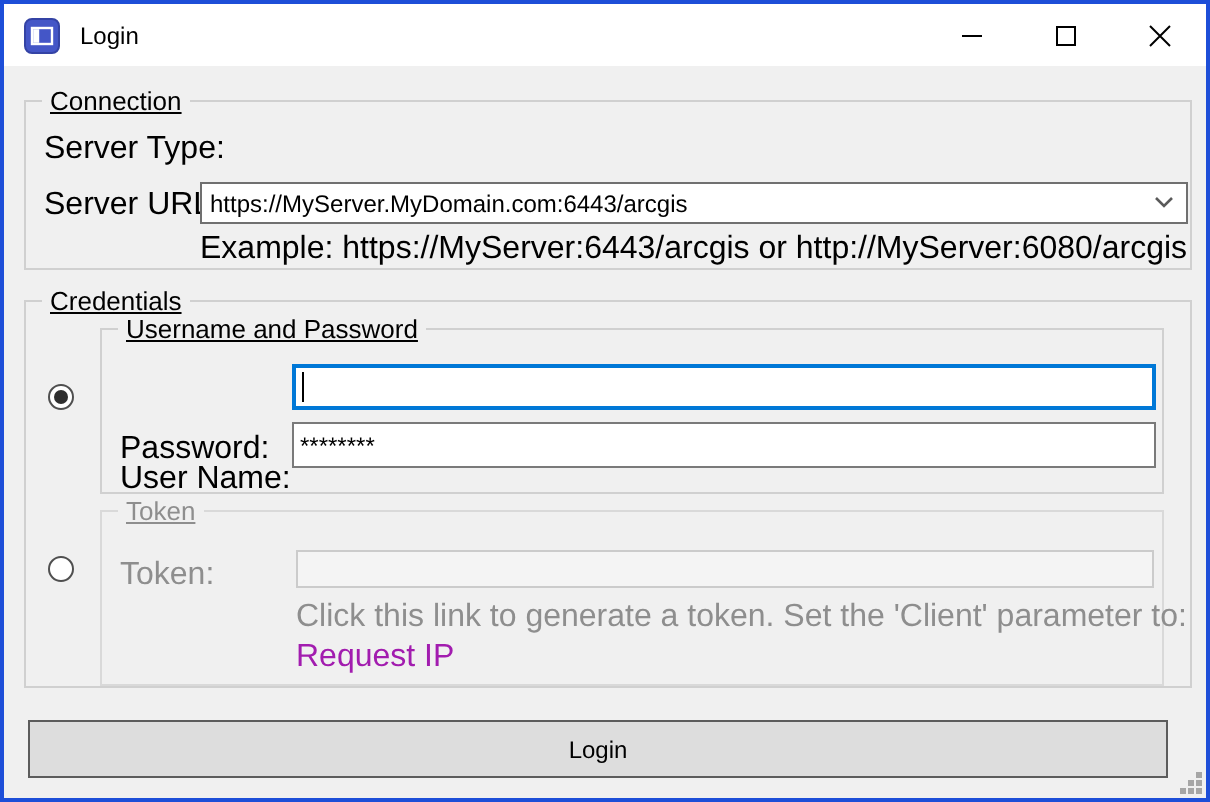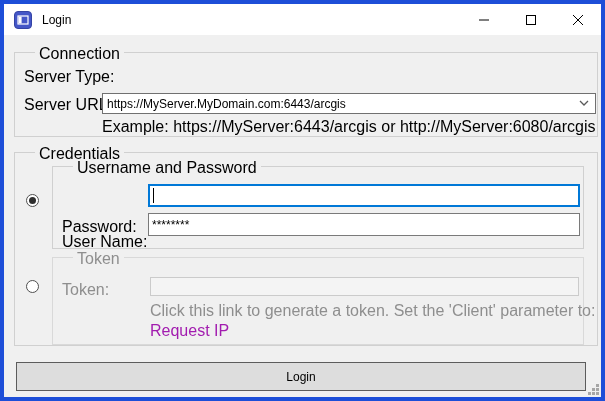--- a/index.html
+++ b/index.html
@@ -1,35 +1,35 @@
 <!DOCTYPE html>
 <html><head>
 <meta charset="utf-8">
 <style>
   * { margin:0; padding:0; box-sizing:border-box; }
   body { background:#cfcfcf; font-family:"Liberation Sans", sans-serif; }
   .window {
     position:relative; width:605px; height:401px;
-    background:#f0f0f0; border:4px solid #1d4ed8; overflow:hidden;
+    background:#f0f0f0; border:2px solid #1d4ed8; overflow:hidden;
     font-size:12px; color:#000;
   }
   
   .titlebar {
     position:absolute; left:0; top:0; width:100%; height:31px;
     background:#ffffff; display:flex; align-items:center;
   }
   .titlebar .appicon { margin-left:10px; width:18px; height:18px; }
   .titlebar .title { margin-left:10px; font-size:12px; color:#000; }
   .winbtns { position:absolute; right:0; top:0; height:31px; display:flex; }
   .winbtn { width:47px; height:31px; display:flex; align-items:center; justify-content:center; cursor:default; }
   
   .groupbox { position:absolute; border:1px solid #d0d0d0; }
   .groupbox > .legend {
-    position:absolute; top:-8px; left:20px; background:#f0f0f0; padding:0 4px;
-    font-size:16px; white-space:nowrap;
+    position:absolute; top:-8px; left:8px; background:#f0f0f0; padding:0 4px;
+    font-size:13px; white-space:nowrap;text-decoration:underline;
   }
   .label { position:absolute; font-size:16px; color:#000; white-space:nowrap; }
   .gray { color:#8e8e8e; }
   
   .combo {
     position:absolute; height:21px; border:1px solid #707070;
     display:flex; align-items:center; padding-left:4px; background:#f0f0f0;
   }
   .combo.editable { background:#ffffff; }
   .combo .chevron { position:absolute; right:6px; top:6px; }

